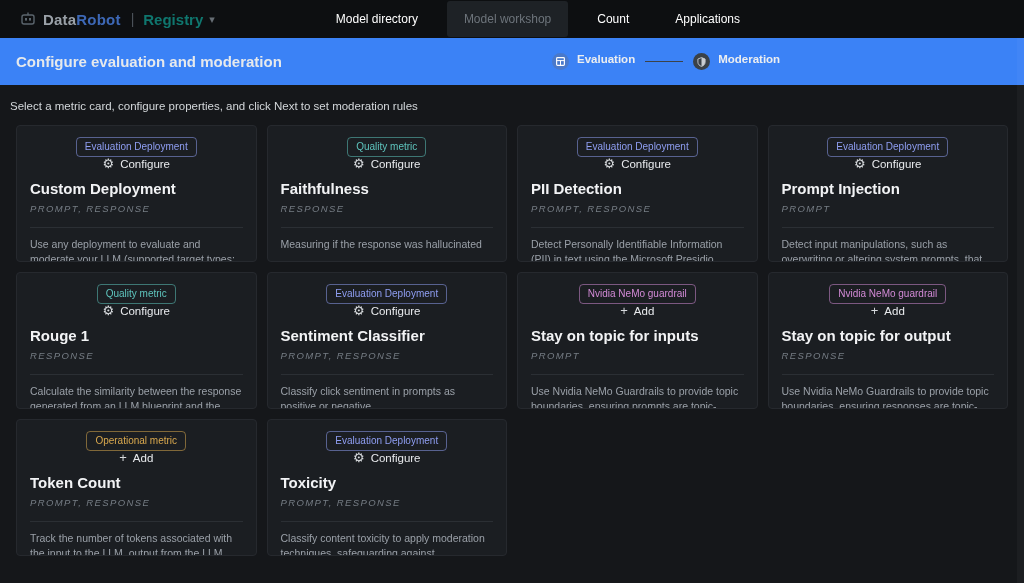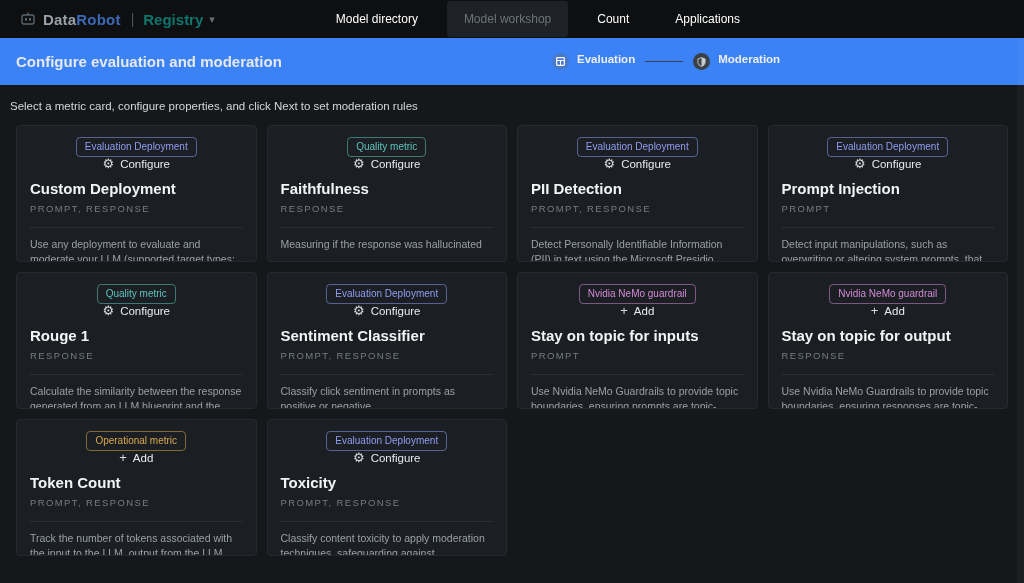--- a/index.html
+++ b/index.html
@@ -123,20 +123,21 @@
     font-weight: 700;
     color: #f2f3f5;
     margin-bottom: 6px;
     white-space: nowrap;
   }
   .card-sub {
     font-size: 9.5px;
     font-weight: 500;
     color: #767d85;
     letter-spacing: 1.4px;
+    font-style: italic;
   }
   .card-divider {
     border: none;
     border-top: 1px solid #2b2f34;
     margin: 13px 0 9px 0;
   }
   .card-desc {
     font-size: 10.5px;
     color: #9aa0a8;
     line-height: 1.45;

